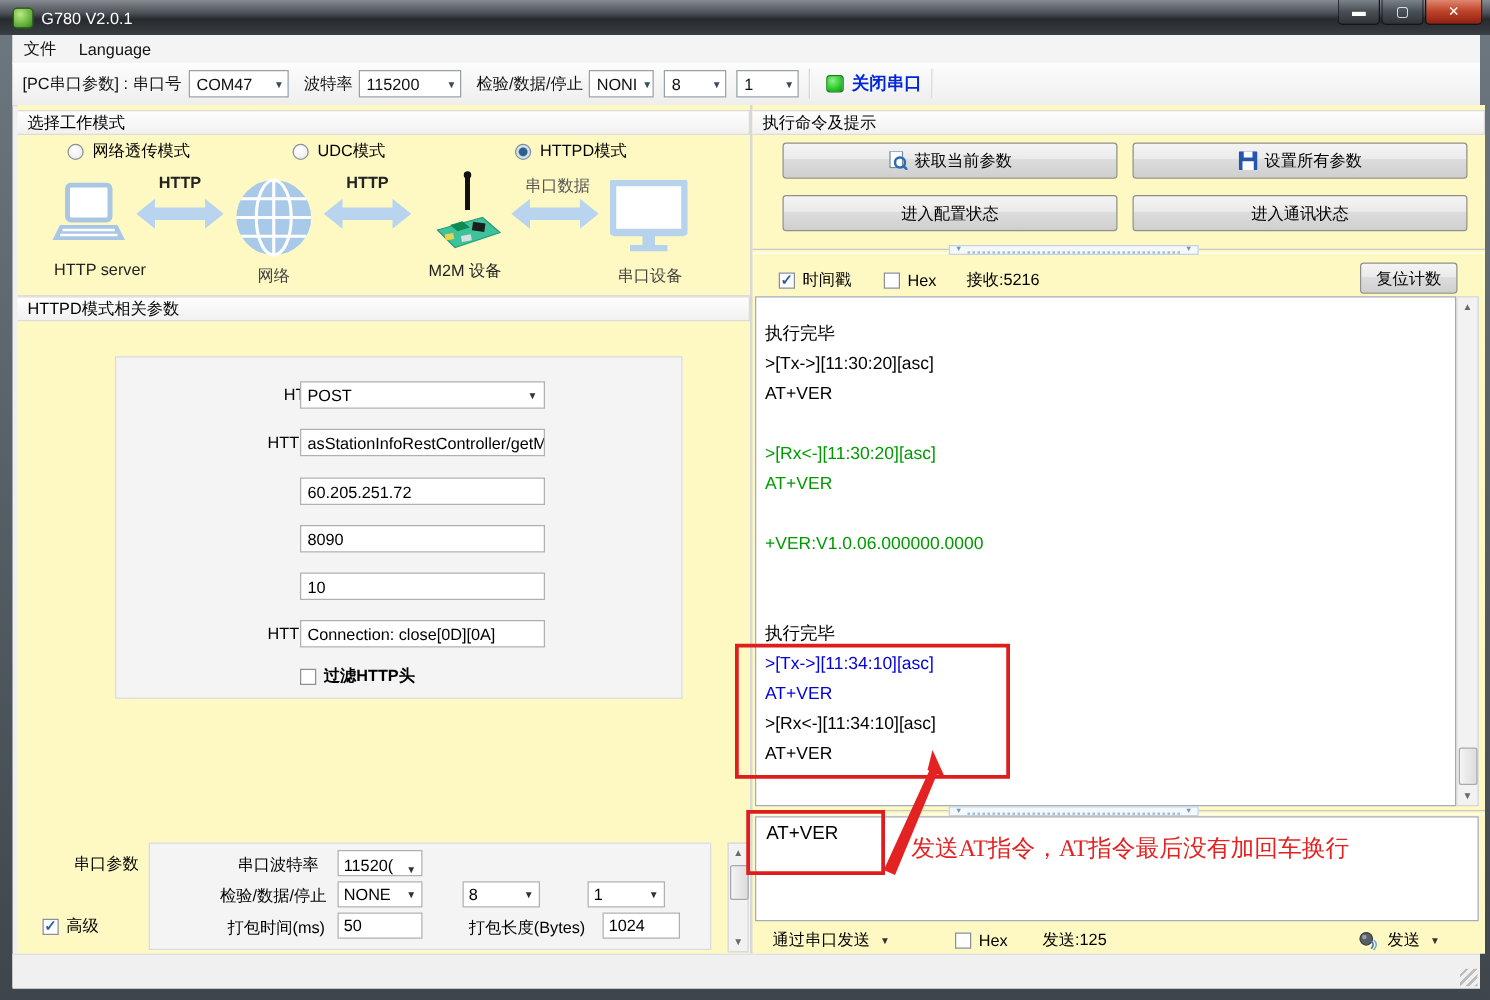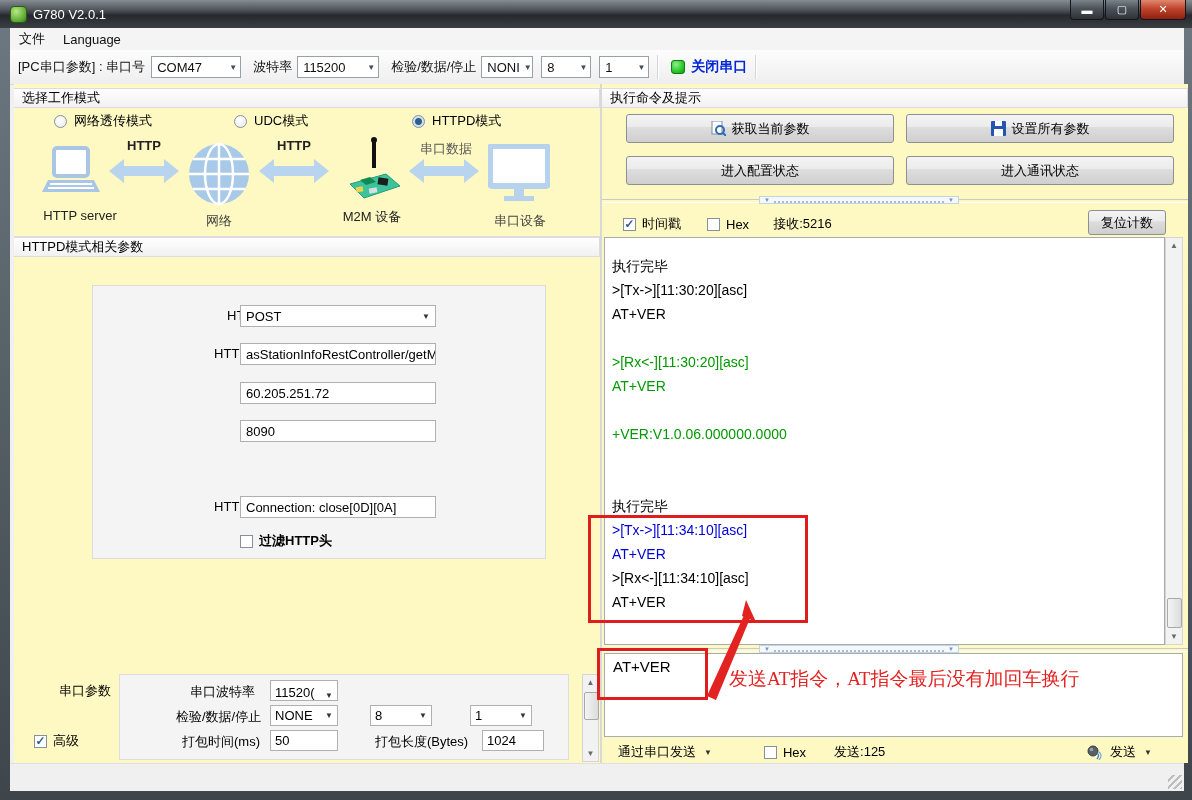--- a/index.html
+++ b/index.html
@@ -141,21 +141,21 @@
 
   <div class="inner">
 
     <div class="menubar">
       <span class="menu-item">文件</span>
       <span class="menu-item">Language</span>
     </div>
 
     <div class="toolbar">
       <span style="margin-left:8px;">[PC串口参数] : 串口号</span>
-      <div class="combo" style="width:90px;margin-left:6px;">
+      <div class="combo" style="width:80px;margin-left:6px;">
         <span>COM47</span>
           <span class="arr">▼</span>
       </div>
       <span style="margin-left:12px;">波特率</span>
       <div class="combo" style="width:82px;margin-left:5px;">
         <span>115200</span>
           <span class="arr">▼</span>
       </div>
       <span style="margin-left:12px;">检验/数据/停止</span>
       <div class="combo" style="width:52px;margin-left:5px;">
@@ -262,20 +262,24 @@
             <span class="flabel">HTTP请求的URL</span>
             <div class="ffield">asStationInfoRestController/getMsg</div>
           </div>
           <div class="frow" style="top:95px;">
             <span class="flabel">服务器地址</span>
             <div class="ffield">60.205.251.72</div>
           </div>
           <div class="frow" style="top:133px;">
             <span class="flabel">服务器端口</span>
             <div class="ffield">8090</div>
+          </div>
+          <div class="frow" style="top:171px;">
+            <span class="flabel">超时时间(秒)</span>
+            <div class="ffield">10</div>
           </div>
           <div class="frow" style="top:209px;">
             <span class="flabel">HTTP请求头信息</span>
             <div class="ffield">Connection: close[0D][0A]</div>
           </div>
           <div class="frow" style="top:243px;left:147px;">
             <span class="cb"></span>
             <span style="margin-left:6px;font-size:13px;font-weight:bold;">过滤HTTP头</span>
           </div>
         </div>

